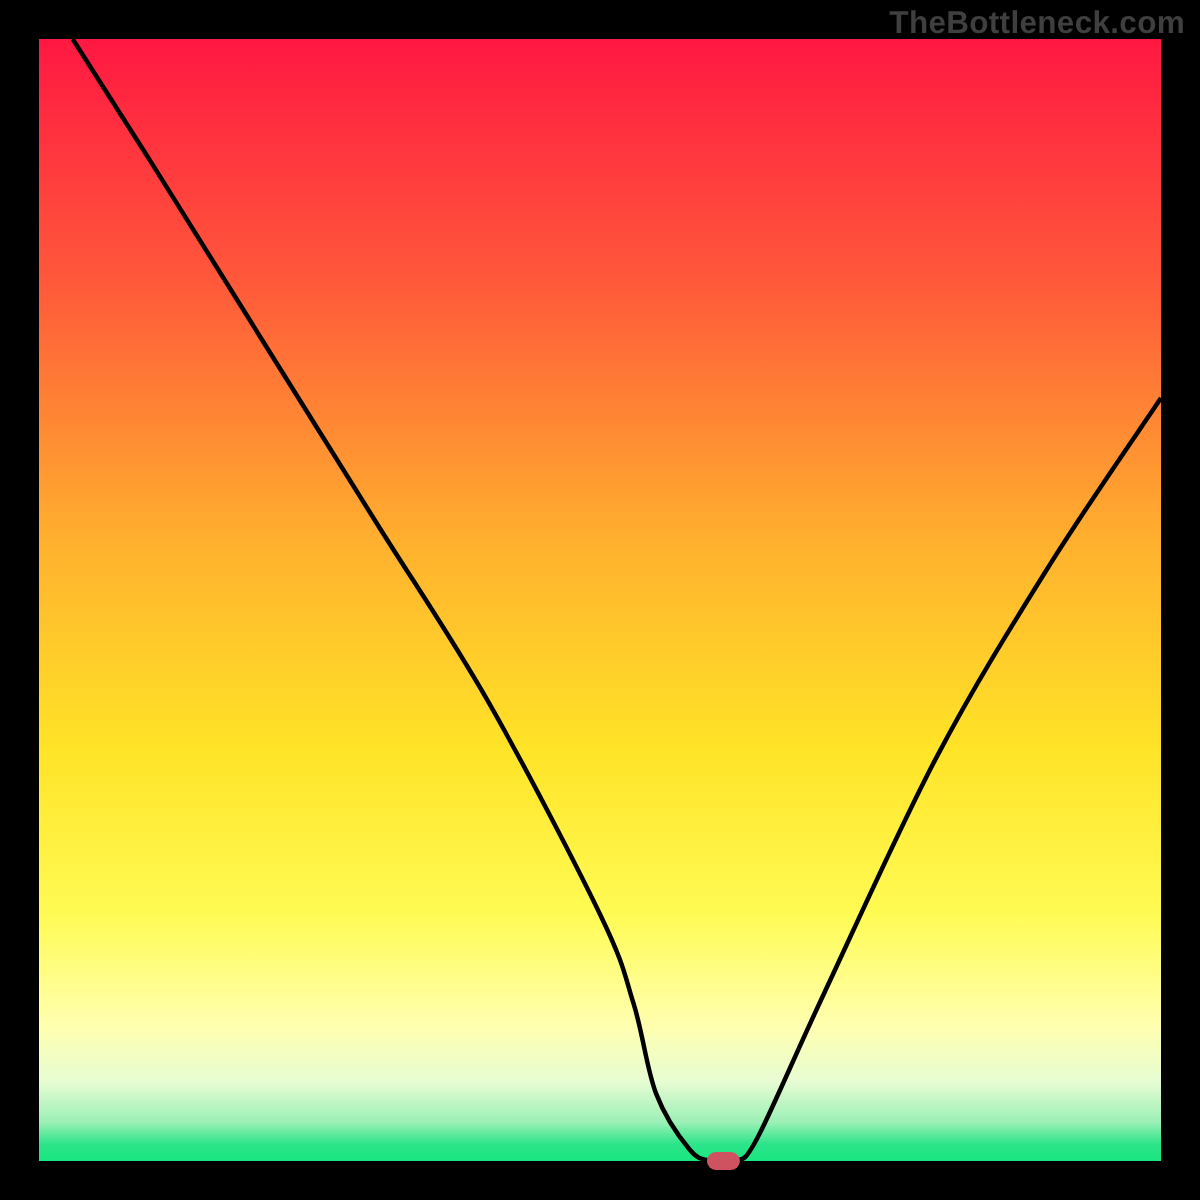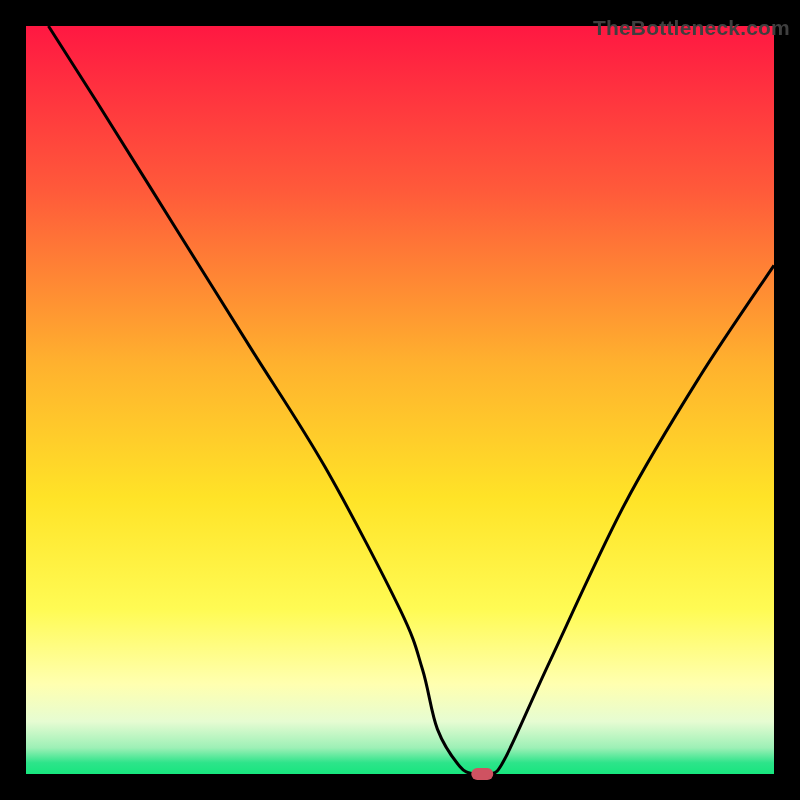--- a/index.html
+++ b/index.html
@@ -11,21 +11,21 @@
     overflow: hidden;
     font-family: Arial, Helvetica, sans-serif;
   }
   .chart-wrap {
     position: relative;
     width: 800px;
     height: 800px;
   }
   .watermark {
     position: absolute;
-    top: 16px;
+    top: 4px;
     right: 10px;
     color: #3f3f3f;
     font-size: 21px;
     font-weight: 600;
     letter-spacing: 0.2px;
     z-index: 5;
     user-select: none;
   }
   svg {
     display: block;

